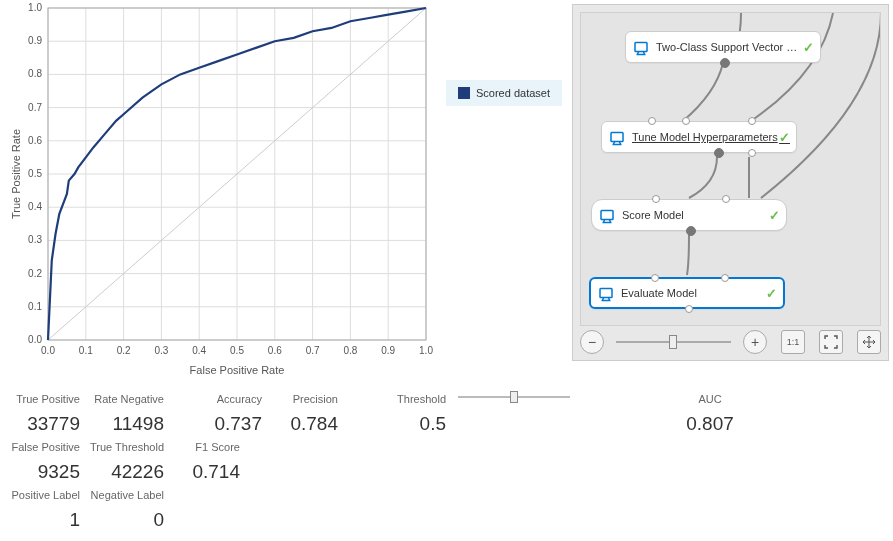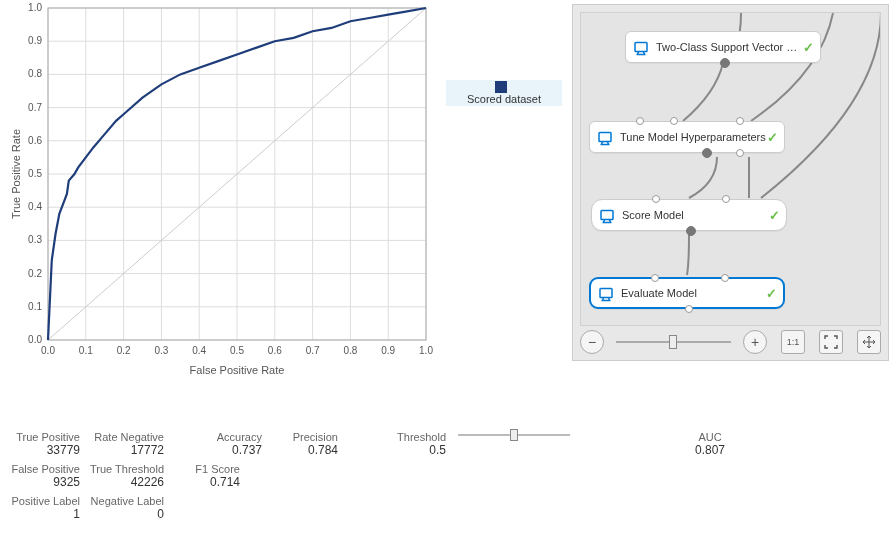--- a/index.html
+++ b/index.html
@@ -2,21 +2,21 @@
 <html><head>
 <meta charset="utf-8">
 <style>
   * { box-sizing: border-box; }
   html, body { margin:0; padding:0; width:893px; height:541px; font-family: "Segoe UI", Arial, sans-serif; color:#333; background:#fff; }
   body { position:relative; }
 
   
   .chart-area { position:absolute; left:8px; top:0px; width:430px; height:380px; }
   .chart-svg { position:absolute; inset:0; }
-  .legend { position:absolute; left:446px; top:80px; width:116px; height:26px; background:#e8f4fa; display:flex; align-items:center; justify-content:center; font-size:11px;flex-direction:column; }
+  .legend { position:absolute; left:446px; top:80px; width:116px; height:26px; background:#e8f4fa; display:flex; align-items:center; justify-content:center; font-size:11px; }
   .legend-swatch { width:12px; height:12px; background:#1f3d7a; border:1px solid #1f3d7a; margin-right:6px; }
 
   
   .pipeline { position:absolute; right:4px; top:4px; width:317px; height:357px; border:1px solid #ccc; background:#e8e8e8; }
   .pipeline-canvas { position:absolute; left:7px; top:7px; right:7px; bottom:34px; border:1px solid #d0d0d0; background:#e4e4e4; overflow:hidden; }
   .zoom-bar { position:absolute; left:7px; right:7px; bottom:4px; height:28px; display:flex; align-items:center; gap:6px; }
   .zoom-btn { width:24px; height:24px; border:1px solid #aaa; border-radius:50%; background:#f5f5f5; display:flex; align-items:center; justify-content:center; cursor:pointer; color:#555; font-size:14px; }
   .zoom-btn.square { border-radius:3px;margin-left:8px; }
   .zoom-slider { flex:1; margin:0 6px; position:relative; height:6px; }
   .zoom-slider .track { position:absolute; left:0; right:0; top:2px; height:2px; background:#aaa; }
@@ -25,25 +25,25 @@
   .node { position:absolute; width:196px; height:32px; background:#fff; border:1px solid #ccc; border-radius:6px; display:flex; align-items:center; padding:0 6px; font-size:11px; color:#333; box-shadow:0 1px 1px rgba(0,0,0,0.05); }
   .node.selected { border:2px solid #0078d4; }
   .node .nicon { width:18px; height:18px; margin-right:6px; position:relative; }
   .node .nicon svg { width:18px; height:18px; }
   .node .label { flex:1; white-space:nowrap; overflow:hidden; text-overflow:ellipsis; }
   .node .check { color:#6abf4b; font-weight:bold; font-size:13px; }
   .port { position:absolute; width:8px; height:8px; background:#fff; border:1px solid #999; border-radius:50%; }
   .port.large { width:10px; height:10px; background:#777; border-color:#777; }
 
   
-  .metrics { position:absolute; left:0; bottom:0; width:893px; padding:8px 10px 14px 10px; font-size:12px; }
+  .metrics { position:absolute; left:0; bottom:0; width:893px; padding:8px 10px 4px 10px; font-size:12px; }
   .mrow { display:flex; align-items:flex-start; margin-bottom:6px; }
   .mcell { margin-right:4px; text-align:right; }
   .mlabel { font-size:11px; color:#666; }
-  .mval { font-size:12px; color:#333; margin-top:0; }
+  .mval { font-size:19px; color:#333; margin-top:8px; }
   .mcell.tp { width:70px; }
   .mcell.fn { width:80px; }
   .mcell.acc { width:88px; margin-left:6px; }
   .mcell.prec { width:72px; }
   .mcell.th { width:90px; margin-left:14px; }
   .th-slider { position:relative; width:112px; height:12px; display:inline-block; margin-left:8px; top:-2px; }
   .th-slider .track { position:absolute; left:0; right:0; top:5px; height:2px; background:#bbb; }
   .th-slider .thumb { position:absolute; top:0; left:52px; width:8px; height:12px; background:#eee; border:1px solid #888; }
   .mcell.auc { width:60px; margin-left:110px;text-align:center; }
 
@@ -127,21 +127,21 @@
     <div class="node" style="left:44px; top:18px;">
       <span class="nicon"><svg viewBox="0 0 24 24">
             <rect x="4" y="6" width="16" height="12" rx="1" fill="none" stroke="#0078d4" stroke-width="2"></rect>
             <path d="M9 18 L7 22 M15 18 L17 22 M6 22 L18 22" stroke="#0078d4" stroke-width="2"></path>
           </svg></span>
       <span class="label">Two-Class Support Vector Ma...</span>
       <span class="check">✓</span>
       <div class="port large" style="left:94px; bottom:-6px;"></div>
     </div>
 
-    <div class="node" style="left:8px; top:108px;">
+    <div class="node" style="left:20px; top:108px;text-decoration:underline;">
       <span class="nicon"><svg viewBox="0 0 24 24">
             <rect x="4" y="6" width="16" height="12" rx="1" fill="none" stroke="#0078d4" stroke-width="2"></rect>
             <path d="M9 18 L7 22 M15 18 L17 22 M6 22 L18 22" stroke="#0078d4" stroke-width="2"></path>
           </svg></span>
       <span class="label">Tune Model Hyperparameters</span>
       <span class="check">✓</span>
       <div class="port" style="left:46px; top:-5px;"></div>
       <div class="port" style="left:80px; top:-5px;"></div>
       <div class="port" style="left:146px; top:-5px;"></div>
       <div class="port large" style="left:112px; bottom:-6px;"></div>
@@ -153,21 +153,21 @@
             <rect x="4" y="6" width="16" height="12" rx="1" fill="none" stroke="#0078d4" stroke-width="2"></rect>
             <path d="M9 18 L7 22 M15 18 L17 22 M6 22 L18 22" stroke="#0078d4" stroke-width="2"></path>
           </svg></span>
       <span class="label">Score Model</span>
       <span class="check">✓</span>
       <div class="port" style="left:60px; top:-5px;"></div>
       <div class="port" style="left:130px; top:-5px;"></div>
       <div class="port large" style="left:94px; bottom:-6px;"></div>
     </div>
 
-    <div class="node selected" style="left:8px; top:264px;border-radius:9px;">
+    <div class="node selected" style="left:8px; top:264px;">
       <span class="nicon"><svg viewBox="0 0 24 24">
             <rect x="4" y="6" width="16" height="12" rx="1" fill="none" stroke="#0078d4" stroke-width="2"></rect>
             <path d="M9 18 L7 22 M15 18 L17 22 M6 22 L18 22" stroke="#0078d4" stroke-width="2"></path>
           </svg></span>
       <span class="label">Evaluate Model</span>
       <span class="check">✓</span>
       <div class="port" style="left:60px; top:-5px;"></div>
       <div class="port" style="left:130px; top:-5px;"></div>
       <div class="port" style="left:94px; bottom:-6px;"></div>
     </div>
@@ -194,21 +194,21 @@
 </div>
 
 <div class="metrics">
   <div class="mrow">
     <div class="mcell tp">
       <div class="mlabel">True Positive</div>
       <div class="mval">33779</div>
     </div>
     <div class="mcell fn">
       <div class="mlabel">Rate Negative</div>
-      <div class="mval">17772</div>
+      <div class="mval">11498</div>
     </div>
     <div class="mcell acc">
       <div class="mlabel">Accuracy</div>
       <div class="mval">0.737</div>
     </div>
     <div class="mcell prec">
       <div class="mlabel">Precision</div>
       <div class="mval">0.784</div>
     </div>
     <div class="mcell th">

